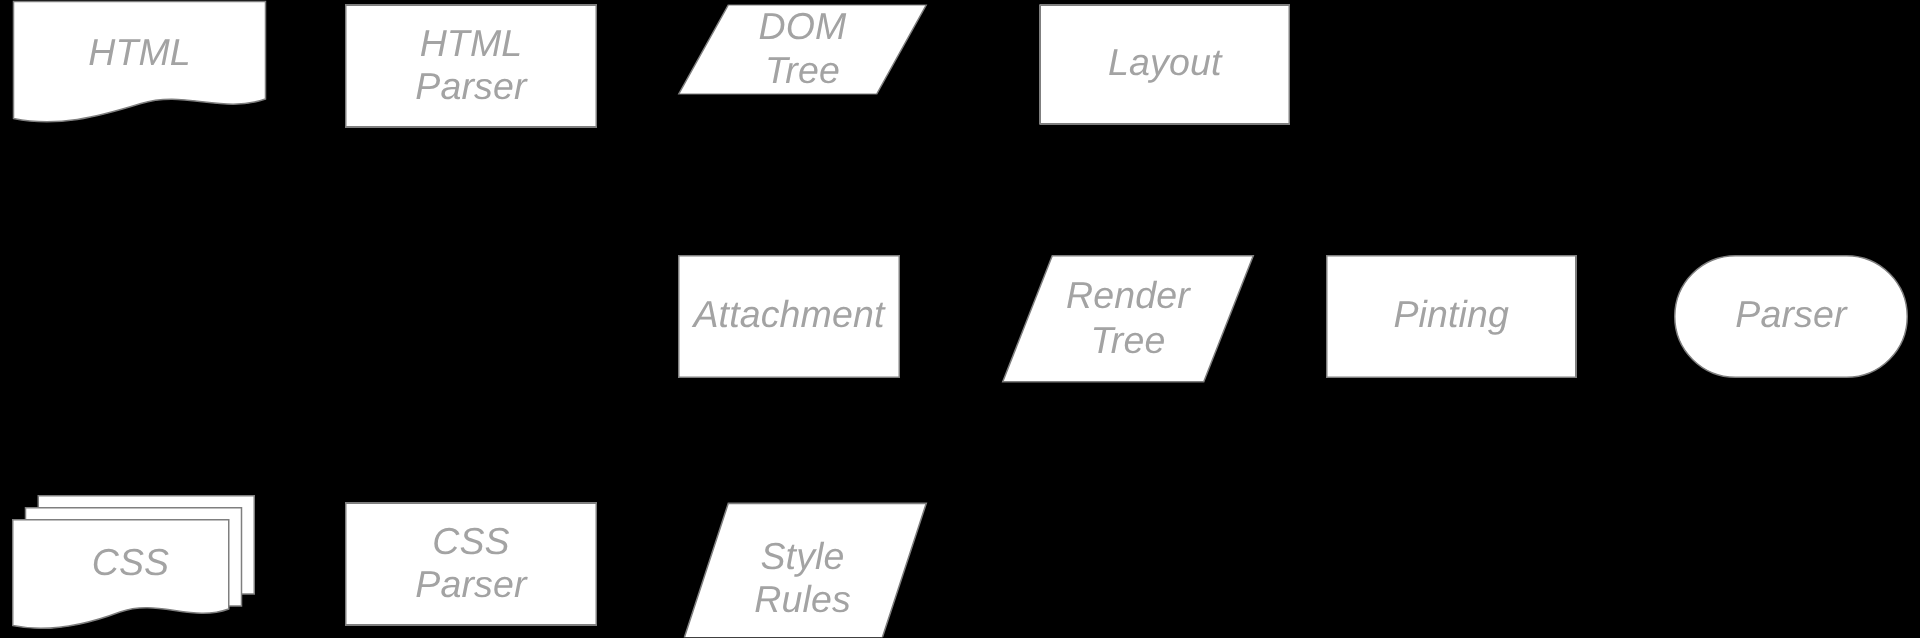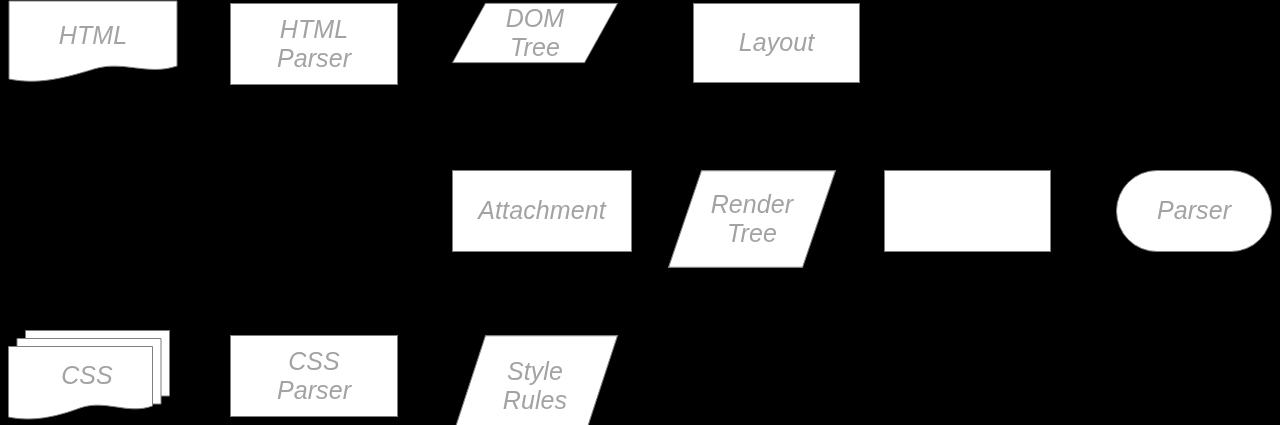--- a/index.html
+++ b/index.html
@@ -85,35 +85,36 @@
     </svg>
     <span class="node-label">DOM
 Tree</span>
   </div>
 
   <div class="node" style="left:669px; top:3px; width:167px; height:80px;margin-left:24px;">
     <div class="rect-fill"></div>
     <span class="node-label">Layout</span>
   </div>
 
-  <div class="node" style="left:452px; top:170px; width:180px; height:82px;">
+  <div class="node" style="left:452px; top:170px; width:148px; height:82px;">
     <div class="rect-fill"></div>
     <span class="node-label">Attachment</span>
   </div>
 
-  <div class="node" style="left:668px; top:170px; width:168px; height:98px;">
+  <div class="node" style="left:668px; top:170px; width:168px; height:85px;">
     <svg class="shape-svg" viewBox="0 0 168 82" preserveAspectRatio="none">
       <path d="M33.5,0.5 L167.5,0.5 L134.5,81.5 L0.5,81.5 Z" fill="#ffffff" stroke="#7f7f7f" stroke-width="1"></path>
     </svg>
     <span class="node-label">Render
 Tree</span>
   </div>
 
   <div class="node" style="left:884px; top:170px; width:167px; height:82px;">
     <div class="rect-fill"></div>
+    <span class="node-label">Pinting</span>
   </div>
 
   <div class="node" style="left:1116px; top:170px; width:156px; height:82px;">
     <div class="stadium-fill"></div>
     <span class="node-label">Parser</span>
   </div>
 
   <div class="node" style="left:8px; top:330px; width:172px; height:92px;">
     <svg class="shape-svg" viewBox="0 0 172 92" preserveAspectRatio="none">
       <path d="M17.5,0.5 L161.5,0.5 L161.5,66 L17.5,66 Z" fill="#ffffff" stroke="#7f7f7f" stroke-width="1"></path>

